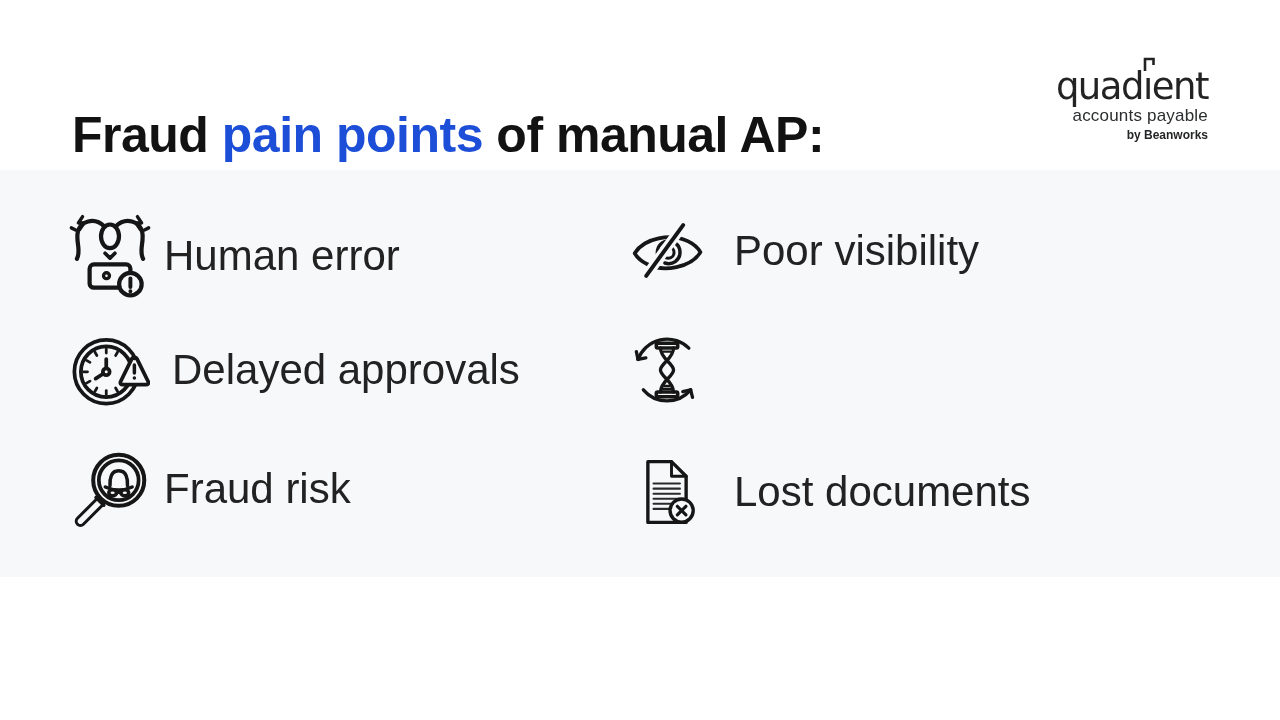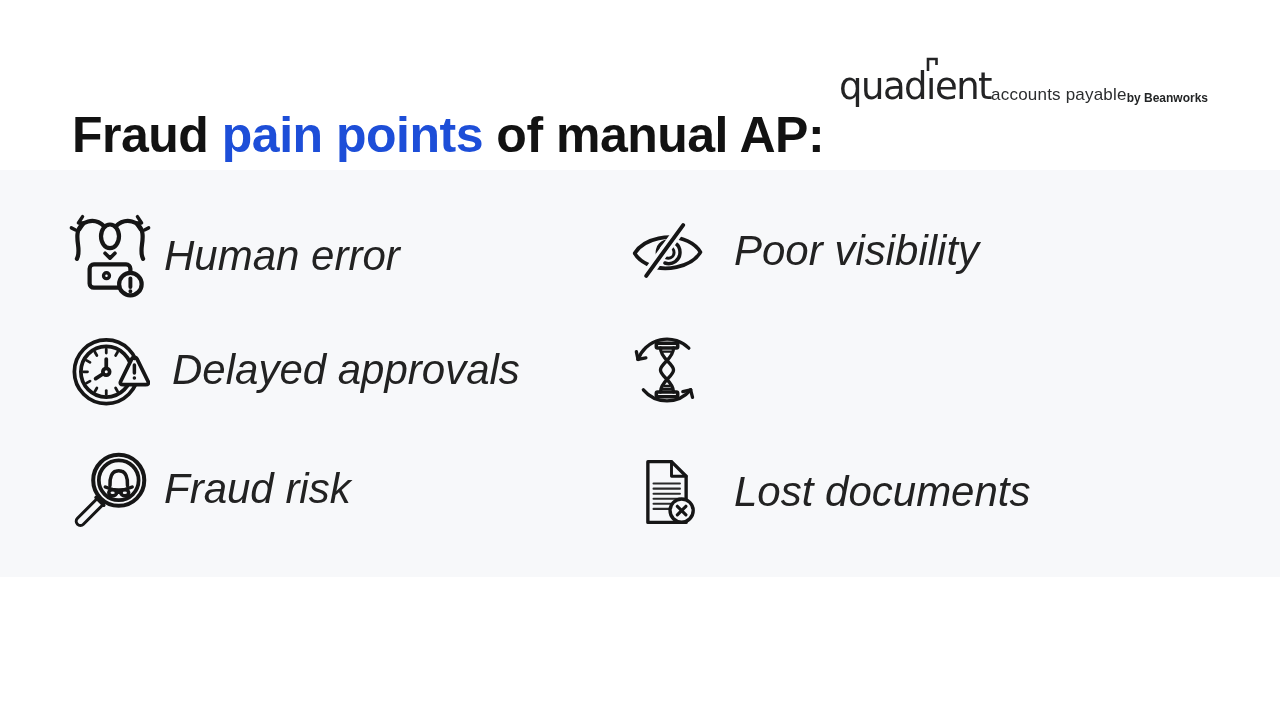--- a/index.html
+++ b/index.html
@@ -9,35 +9,35 @@
   }
   
   .title{
     position:absolute;left:72px;top:106px;margin:0;
     font-size:50px;font-weight:700;letter-spacing:-0.5px;color:#121212;
     white-space:nowrap;
   }
   .title .hl{color:#1d4ed8;}
   
   .logo{
-    position:absolute;top:68px;right:72px;display:flex;
+    position:absolute;top:68px;right:72px;display:flex;flex-direction:column;
     align-items:flex-end;color:#232324;
   }
   .logo-word{
     font-family:"DejaVu Sans",sans-serif;font-size:37px;line-height:1;
     letter-spacing:-1.5px;color:#232324;white-space:nowrap;
   }
   .imark{position:relative;display:inline-block;}
   .imark svg{position:absolute;left:0px;top:-11px;}
   .logo-sub{font-size:17px;letter-spacing:0.2px;color:#2b2d2e;margin-top:1px;}
   .logo-by{font-size:12px;font-weight:700;color:#232526;margin-top:2px;}
   
   .band{position:absolute;left:0;top:170px;width:1280px;height:407px;background:#f7f8fa;}
   
-  .item{position:absolute;display:flex;align-items:center;height:92px;font-style:italic;}
+  .item{position:absolute;display:flex;align-items:center;height:92px;}
   .icon-box{display:flex;align-items:center;justify-content:center;flex:0 0 auto;}
   .col-left .icon-box{width:96px;}
   .col-right .icon-box{width:78px;}
   .label{
     font-size:42px;font-weight:400;color:#222222;letter-spacing:0px;
     line-height:40px;white-space:nowrap;
   }
   .col-left .label{margin-left:6px;}
   .col-right .label{margin-left:28px;}
   .label span{display:block;}

